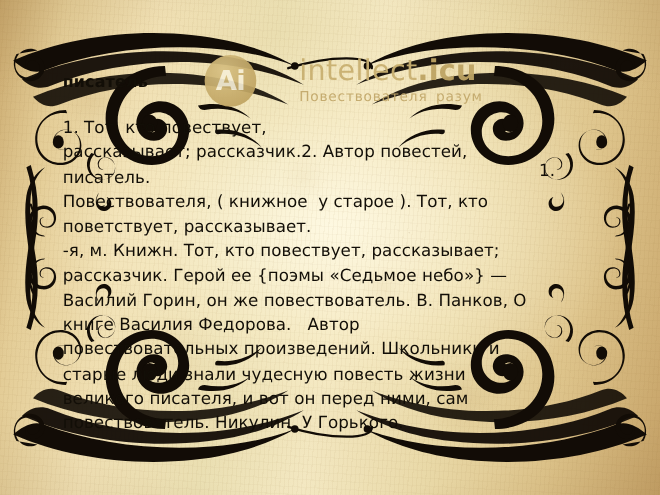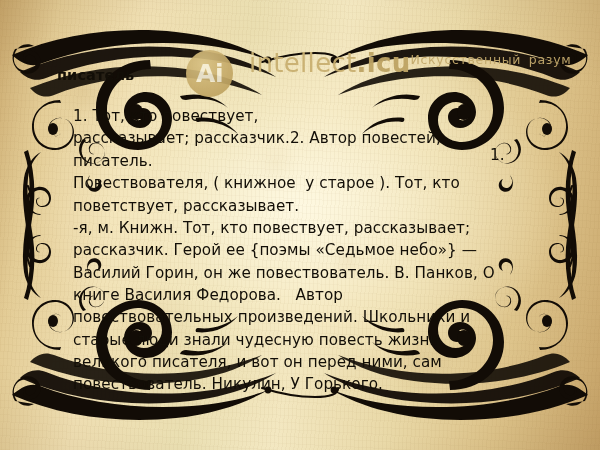--- a/index.html
+++ b/index.html
@@ -67,21 +67,22 @@
     pointer-events: none;
   }
   #border-frame svg { display: block; }
 
   
   #watermark {
     position: absolute;
     left: 186px;
     top: 50px;
     display: flex;
-    gap: 16px;
+    align-items: center;
+    gap: 3px;
     pointer-events: none;
   }
   .wm-badge {
     width: 47px;
     height: 47px;
     border-radius: 50%;
     background: radial-gradient(circle at 36% 30%, #d8c183 0%, #c6ab6a 55%, #b99c58 100%);
     opacity: 0.92;
     display: flex;
     align-items: center;
@@ -89,21 +90,21 @@
     flex: none;
   }
   .wm-badge span {
     font-family: "DejaVu Sans", sans-serif;
     font-size: 25px;
     font-weight: 700;
     color: #f6efd6;
     letter-spacing: -0.5px;
     line-height: 1;
   }
-  .wm-text { display: flex; flex-direction: row; line-height: 1; }
+  .wm-text { display: flex; flex-direction: column; line-height: 1; margin-left: 36px; }
   .wm-title {
     font-family: "DejaVu Sans", sans-serif;
     font-size: 26px;
     color: #c9b071;
     letter-spacing: 0.3px;
     opacity: 0.95;
   }
   .wm-title b { font-weight: 700; color: #bea464; }
   .wm-sub {
     font-family: "DejaVu Sans", sans-serif;
@@ -126,21 +127,21 @@
   }
   #headword {
     font-size: 14.5px;
     line-height: 1.25;
     margin: 0 0 21px 0;
     letter-spacing: 0.1px;
   }
   #body-text {
     font-size: 15.2px;
     line-height: 1.47;
-    margin: 16px;
+    margin: 0;
     letter-spacing: 0.05px;
     white-space: pre-wrap;
   }
   #sense-marker {
     position: absolute;
     left: 490px;
     top: 146px;
     font-family: "DejaVu Sans", "Liberation Sans", sans-serif;
     font-size: 15.2px;
     color: #120e07;
@@ -239,21 +240,21 @@
       </g>
     </svg>
   </div>
 
   <div id="watermark">
     <div class="wm-badge">
       <span>Ai</span>
     </div>
     <div class="wm-text">
       <div class="wm-title"><span>intellect</span><b>.icu</b></div>
-      <div class="wm-sub">Искусственный  разум</div>
+      <div class="wm-sub">Повествователя  разум</div>
     </div>
   </div>
 
   <div id="article">
     <h1 id="headword">писатель</h1>
     <p id="body-text">1. Тот, кто повествует,
 рассказывает; рассказчик.2. Автор повестей,
 писатель.
 Повествователя, ( книжное  у старое ). Тот, кто
 поветствует, рассказывает.

